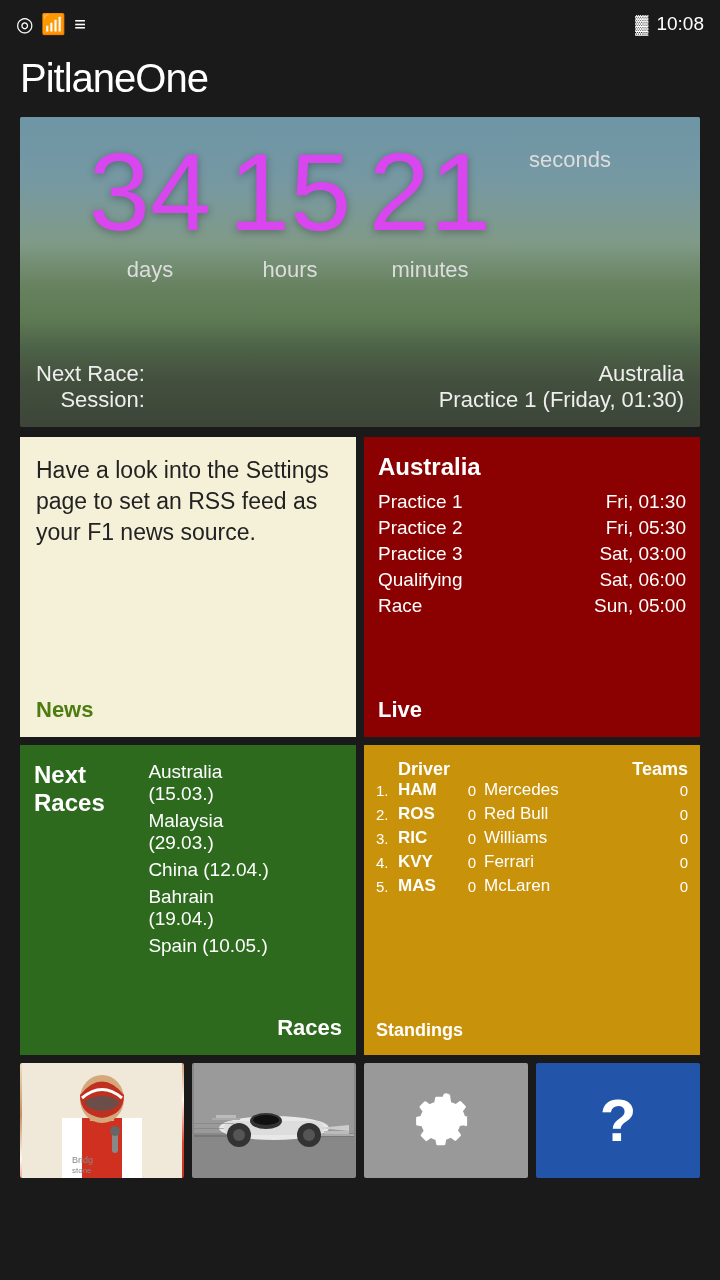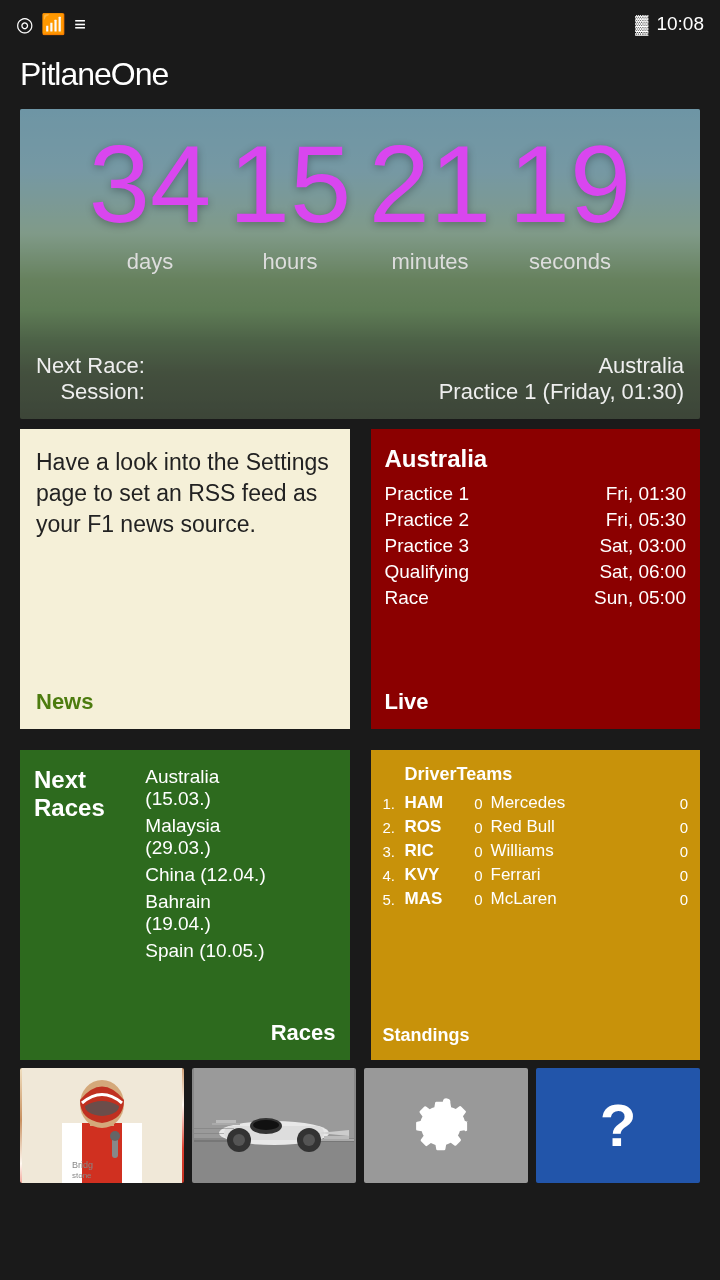--- a/index.html
+++ b/index.html
@@ -23,21 +23,21 @@
     }
     .status-left { display: flex; gap: 8px; align-items: center; }
     .status-right { display: flex; gap: 8px; align-items: center; font-size: 22px; }
 
     
     #app-title {
       background: #1a1a1a;
       padding: 8px 20px 16px;
     }
     #app-title span {
-      font-size: 32px;
+      font-size: 40px;
       font-weight: 300;
       letter-spacing: -1px;
       margin-top: 36px;
     }
 
     
     #hero {
       margin: 0 20px;
       height: 310px;
       position: relative;
@@ -91,21 +91,21 @@
       align-items: flex-end;
     }
     .hero-label { font-size: 22px; color: #eee; text-align: right; }
     .hero-value { font-size: 22px; color: #eee; }
 
     
     #tiles {
       margin: 10px 20px 0;
       display: grid;
       grid-template-columns: 1fr 1fr;
-      gap: 21px;
+      gap: 8px;
     }
 
     
     .tile-news {
       background: #f5f0d8;
       color: #222;
       padding: 18px 16px 14px;
       display: flex;
       flex-direction: column;
       justify-content: space-between;
@@ -149,23 +149,23 @@
     .tile-standings {
       background: #c8920a;
       color: #fff;
       padding: 14px 12px 14px;
       display: flex;
       flex-direction: column;
       min-height: 310px;
     }
     .standings-header {
       display: flex;
+      justify-content: space-between;
       font-size: 18px;
       font-weight: 700;
-      margin-bottom: 8px;
       padding-left: 22px;
     }
     .standings-row {
       display: flex;
       align-items: center;
       font-size: 17px;
       margin-bottom: 4px;
     }
     .standings-num { width: 22px; font-size: 15px; }
     .standings-driver { width: 52px; font-weight: 600; }
@@ -236,21 +236,20 @@
     </div>
     <div class="countdown-unit">
       <div class="countdown-number">15</div>
       <div class="countdown-label">hours</div>
     </div>
     <div class="countdown-unit">
       <div class="countdown-number">21</div>
       <div class="countdown-label">minutes</div>
     </div>
     <div class="countdown-unit">
-      <div class="countdown-number">19</div>
       <div class="countdown-label">seconds</div>
     </div>
   </div>
   <div id="hero-bottom">
     <div>
       <div class="hero-label">Next Race:</div>
       <div class="hero-label">Session:</div>
     </div>
     <div style="text-align:right;">
       <div class="hero-value">Australia</div>

